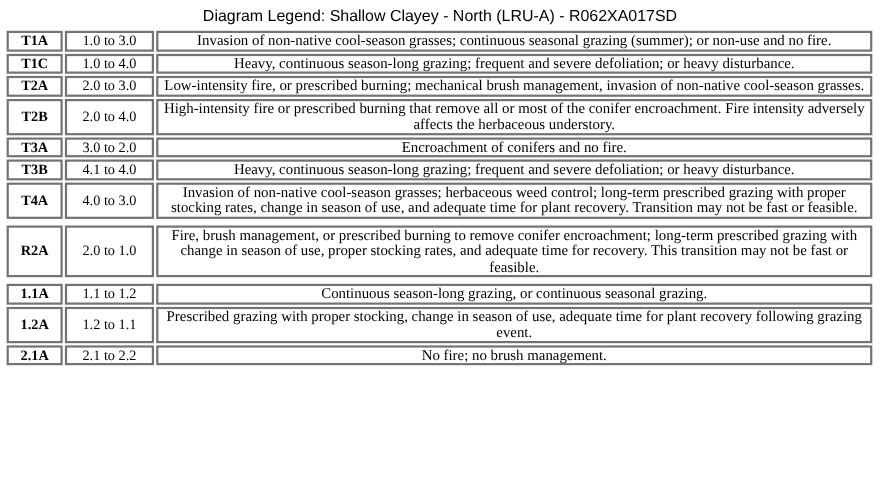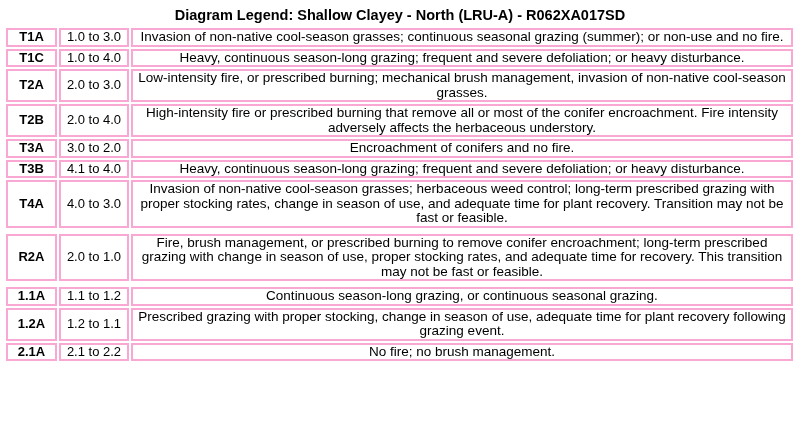--- a/index.html
+++ b/index.html
@@ -7,49 +7,50 @@
   body {
     width: 800px;
     height: 436px;
     background: #ffffff;
     color: #000000;
     font-family: "Liberation Sans", sans-serif;
     overflow: hidden;
   }
   .title {
     text-align: center;
-    font-weight: bold;
+    font-weight: normal;
     font-size: 14.5px;
     line-height: 17px;
     padding-top: 7px;
   }
   .tables { margin: 2px 0 0 4px; }
   table.legend {
     border-collapse: separate;
     border-spacing: 2px;
     table-layout: fixed;
     width: 791px;
     margin-top: 2px;
   }
   td {
-    border: 2px solid #f9a8d4;
+    border: 2px solid #737373;
     font-size: 13.5px;
     line-height: 14.5px;
     padding: 0 4px;
     vertical-align: middle;
     overflow: hidden;
+    font-family: Liberation Serif, serif;
   }
   td.code {
     width: 51px;
     text-align: center;
     font-weight: bold;
     font-size: 13px;
   }
   td.trans {
-    width: 70px;
+    width: 81px;
     text-align: center;
     font-size: 13px;
   }
   td.desc { text-align: center; }
 </style>
 </head>
 <body>
 
 <div class="page">
   <div class="title">Diagram Legend: Shallow Clayey - North (LRU-A) - R062XA017SD</div>

